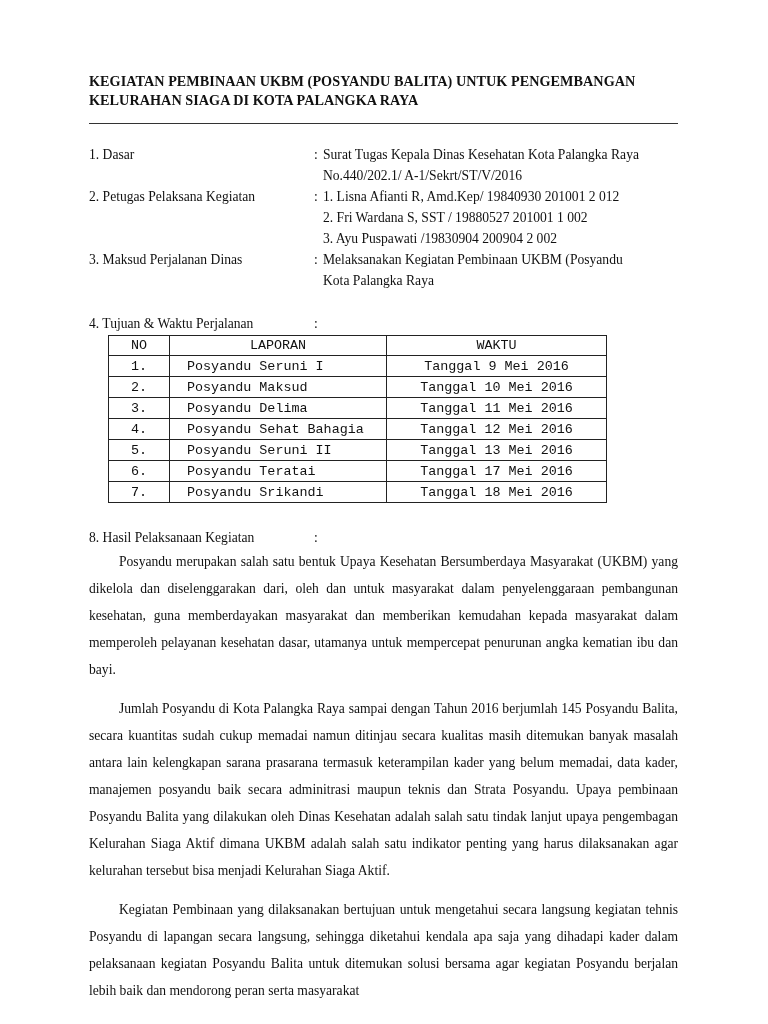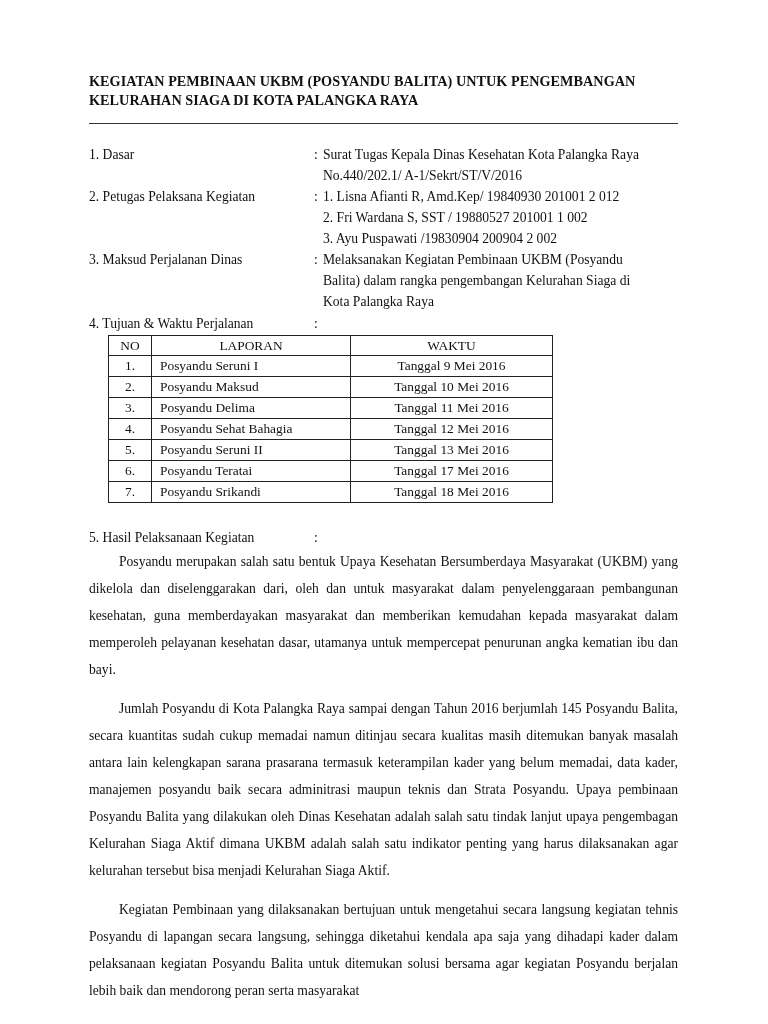--- a/index.html
+++ b/index.html
@@ -22,22 +22,23 @@
   .field .lbl { position: absolute; left: 0; }
   .field .colon { position: absolute; left: 225px; }
   .field .val { position: absolute; left: 234px; }
   .field .val div { height: 21px; }
 
   table.sched {
     position: absolute; top: 335px; left: 19px;
     border-collapse: collapse; font-size: 13.4px;
   }
   table.sched th, table.sched td {
-    border: 1px solid #222; height: 20px; padding: 0 8px; font-weight: normal;
+    border: 1px solid #222; height: 20px; padding: 0 17px; font-weight: normal;
     white-space: nowrap;
+    font-family: Liberation Mono, monospace;
   }
   table.sched th { height: 19px; }
   .c-no { width: 26px; text-align: center; }
   .c-pos { width: 182px; text-align: left; }
   .c-pos-h { text-align: center; }
   .c-wkt { width: 185px; text-align: center; }
 
   .body-text {
     position: absolute; left: 0; width: 589px; font-size: 13.6px; line-height: 27px;
     text-align: justify; text-justify: inter-word;
@@ -73,21 +74,20 @@
       <div>2. Fri Wardana S, SST / 19880527 201001 1 002</div>
       <div>3. Ayu Puspawati /19830904 200904 2 002</div>
     </div>
   </div>
 
   <div class="field" style="top:249px;">
     <span class="lbl">3. Maksud Perjalanan Dinas</span>
     <span class="colon">:</span>
     <div class="val">
       <div>Melaksanakan Kegiatan Pembinaan UKBM (Posyandu</div>
-      <div>Balita) dalam rangka pengembangan Kelurahan Siaga di</div>
       <div>Kota Palangka Raya</div>
     </div>
   </div>
 
   <div class="field" style="top:313px;">
     <span class="lbl">4. Tujuan &amp; Waktu Perjalanan</span>
     <span class="colon">:</span>
   </div>
 
   <table class="sched">
@@ -131,21 +131,21 @@
       </tr>
       <tr>
         <td class="c-no">7.</td>
         <td class="c-pos">Posyandu Srikandi</td>
         <td class="c-wkt">Tanggal 18 Mei 2016</td>
       </tr>
     </tbody>
   </table>
 
   <div class="field" style="top:527px;">
-    <span class="lbl">5. Hasil Pelaksanaan Kegiatan</span>
+    <span class="lbl">8. Hasil Pelaksanaan Kegiatan</span>
     <span class="colon">:</span>
   </div>
 
   <div class="body-text" style="top:548px;">
     <p>Posyandu merupakan salah satu bentuk Upaya Kesehatan Bersumberdaya Masyarakat (UKBM) yang dikelola dan diselenggarakan dari, oleh dan untuk masyarakat dalam penyelenggaraan pembangunan kesehatan, guna memberdayakan masyarakat dan memberikan kemudahan kepada masyarakat dalam memperoleh pelayanan kesehatan dasar, utamanya untuk mempercepat penurunan angka kematian ibu dan bayi.</p>
     <p>Jumlah Posyandu di Kota Palangka Raya sampai dengan Tahun 2016 berjumlah 145 Posyandu Balita, secara kuantitas sudah cukup memadai namun ditinjau secara kualitas masih ditemukan banyak masalah antara lain kelengkapan sarana prasarana termasuk keterampilan kader yang belum memadai, data kader, manajemen posyandu baik secara adminitrasi maupun teknis dan Strata Posyandu. Upaya pembinaan Posyandu Balita yang dilakukan oleh Dinas Kesehatan adalah salah satu tindak lanjut upaya pengembagan Kelurahan Siaga Aktif dimana UKBM adalah salah satu indikator penting yang harus dilaksanakan agar kelurahan tersebut bisa menjadi Kelurahan Siaga Aktif.</p>
     <p>Kegiatan Pembinaan yang dilaksanakan bertujuan untuk mengetahui secara langsung kegiatan tehnis Posyandu di lapangan secara langsung, sehingga diketahui kendala apa saja yang dihadapi kader dalam pelaksanaan kegiatan Posyandu Balita untuk ditemukan solusi bersama agar kegiatan Posyandu berjalan lebih baik dan mendorong peran serta masyarakat</p>
   </div>
 
 </div>

